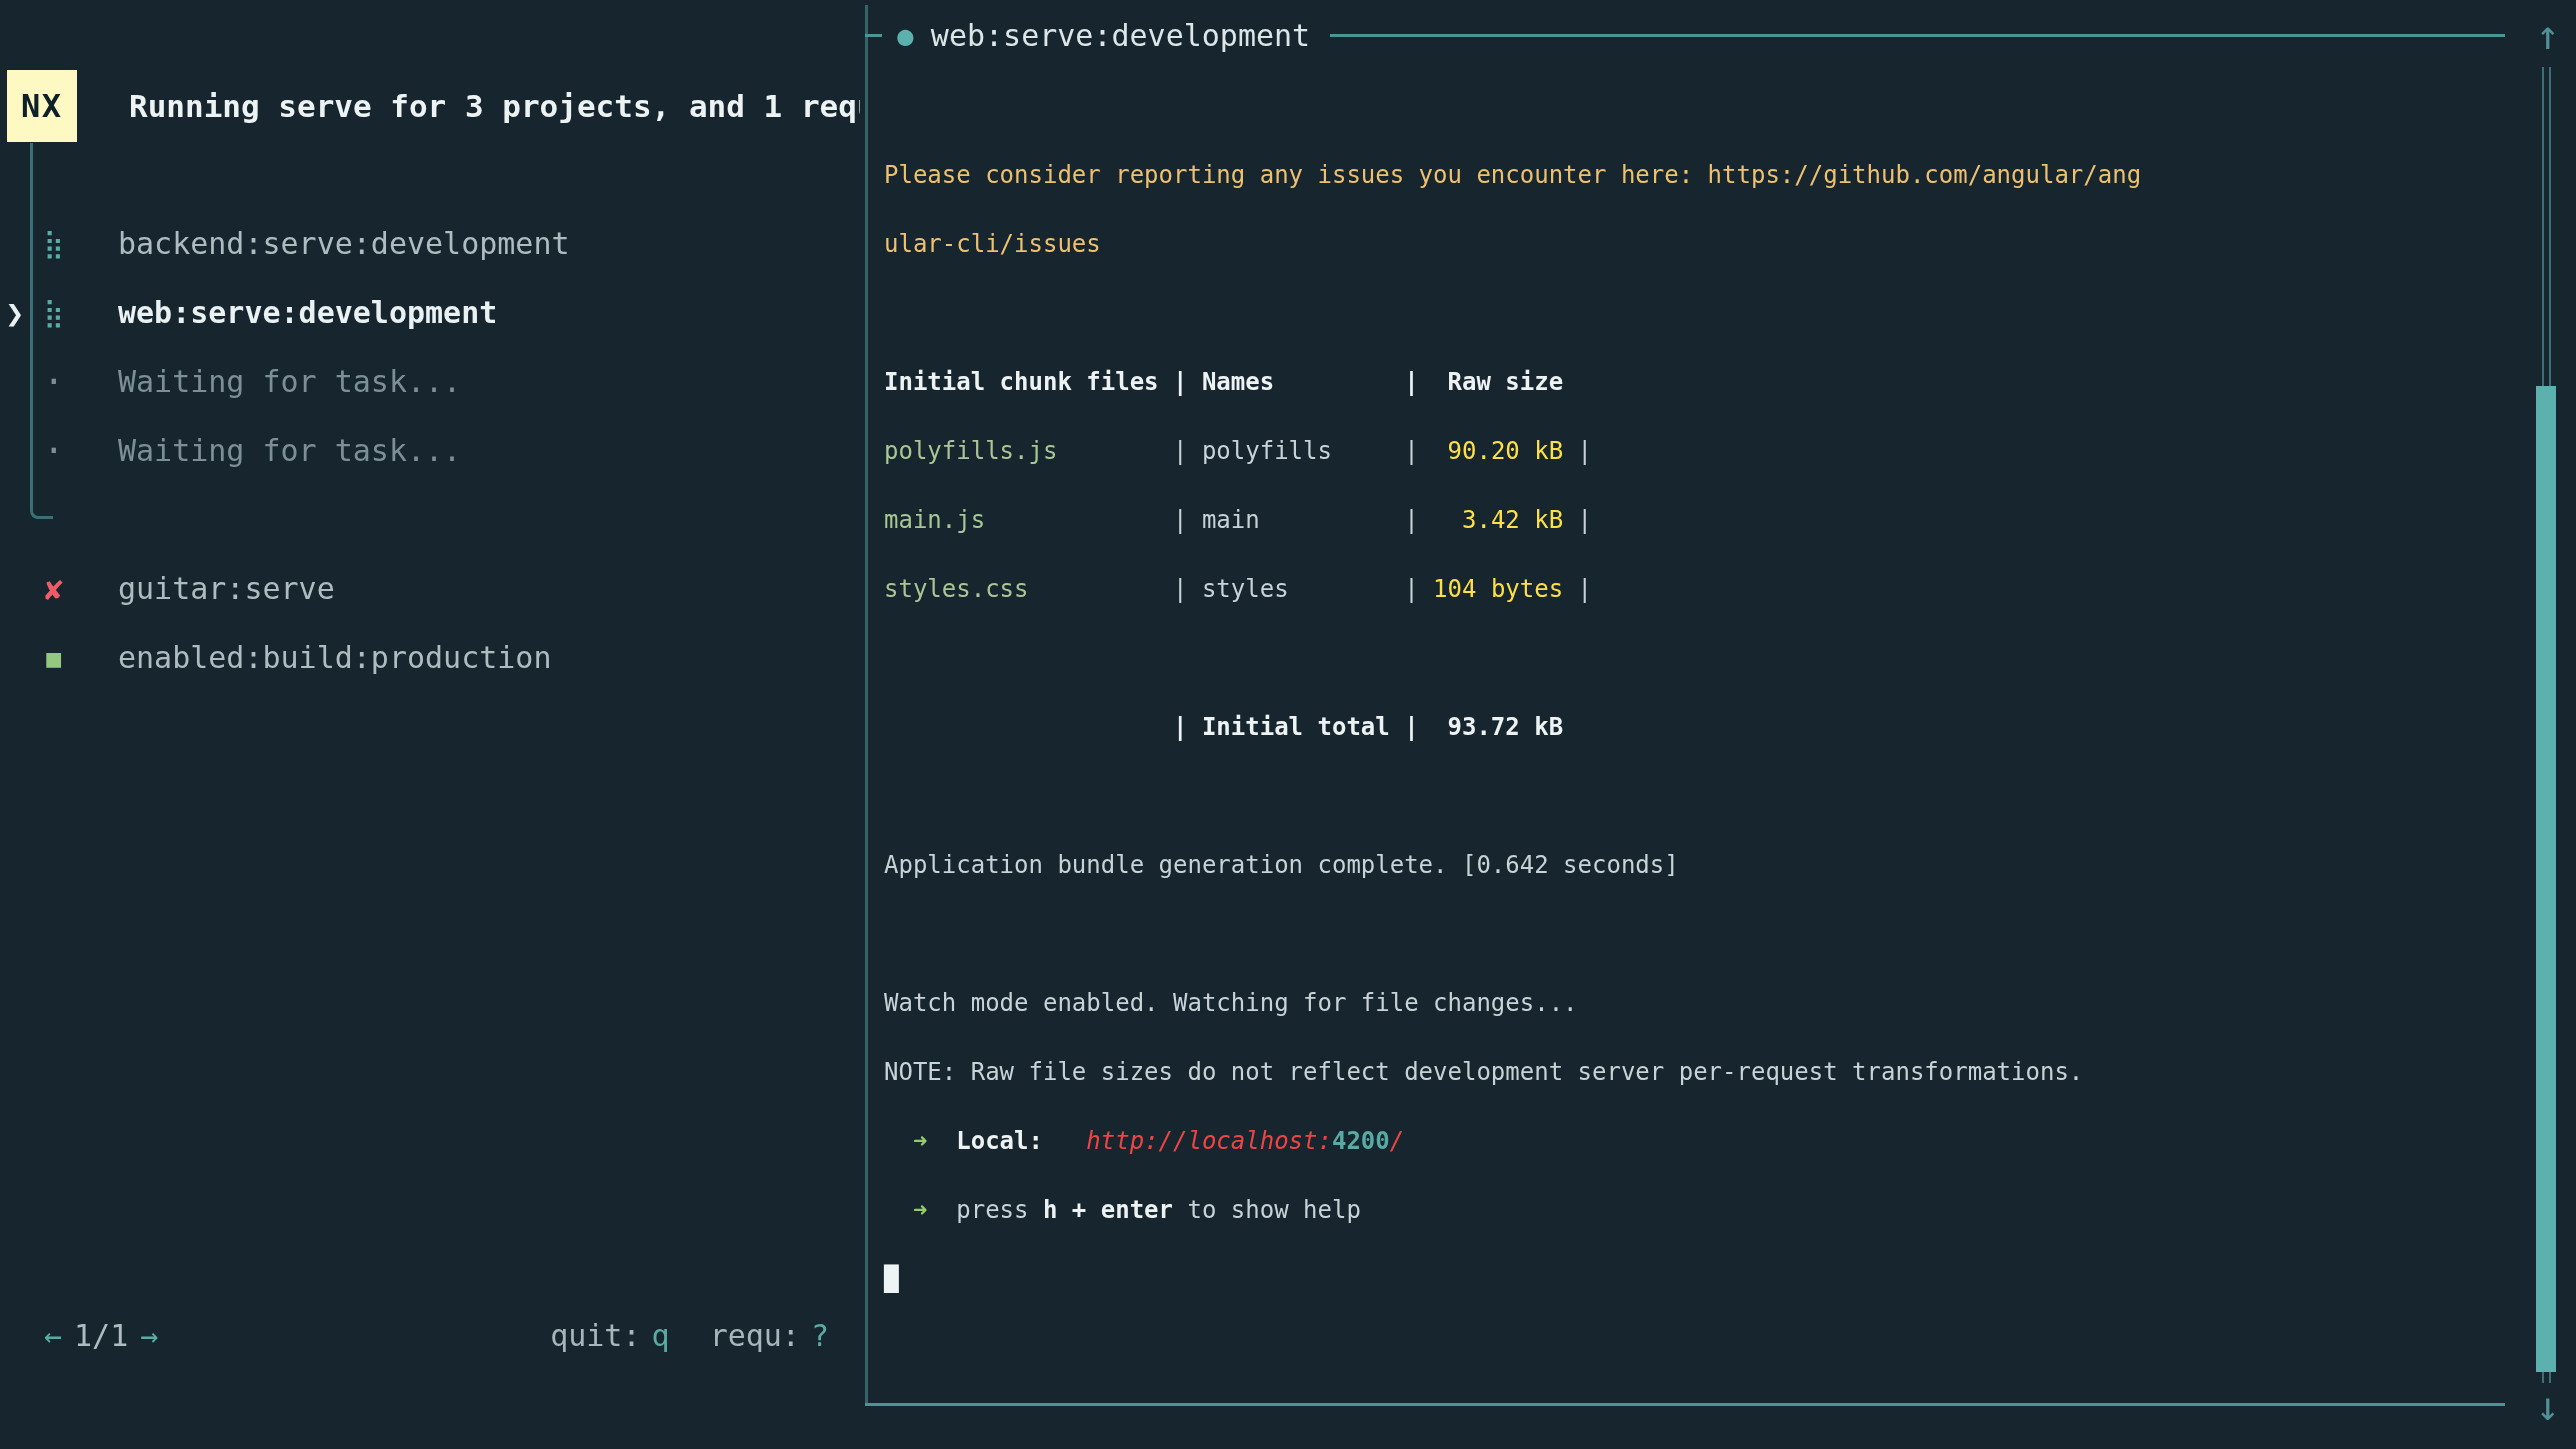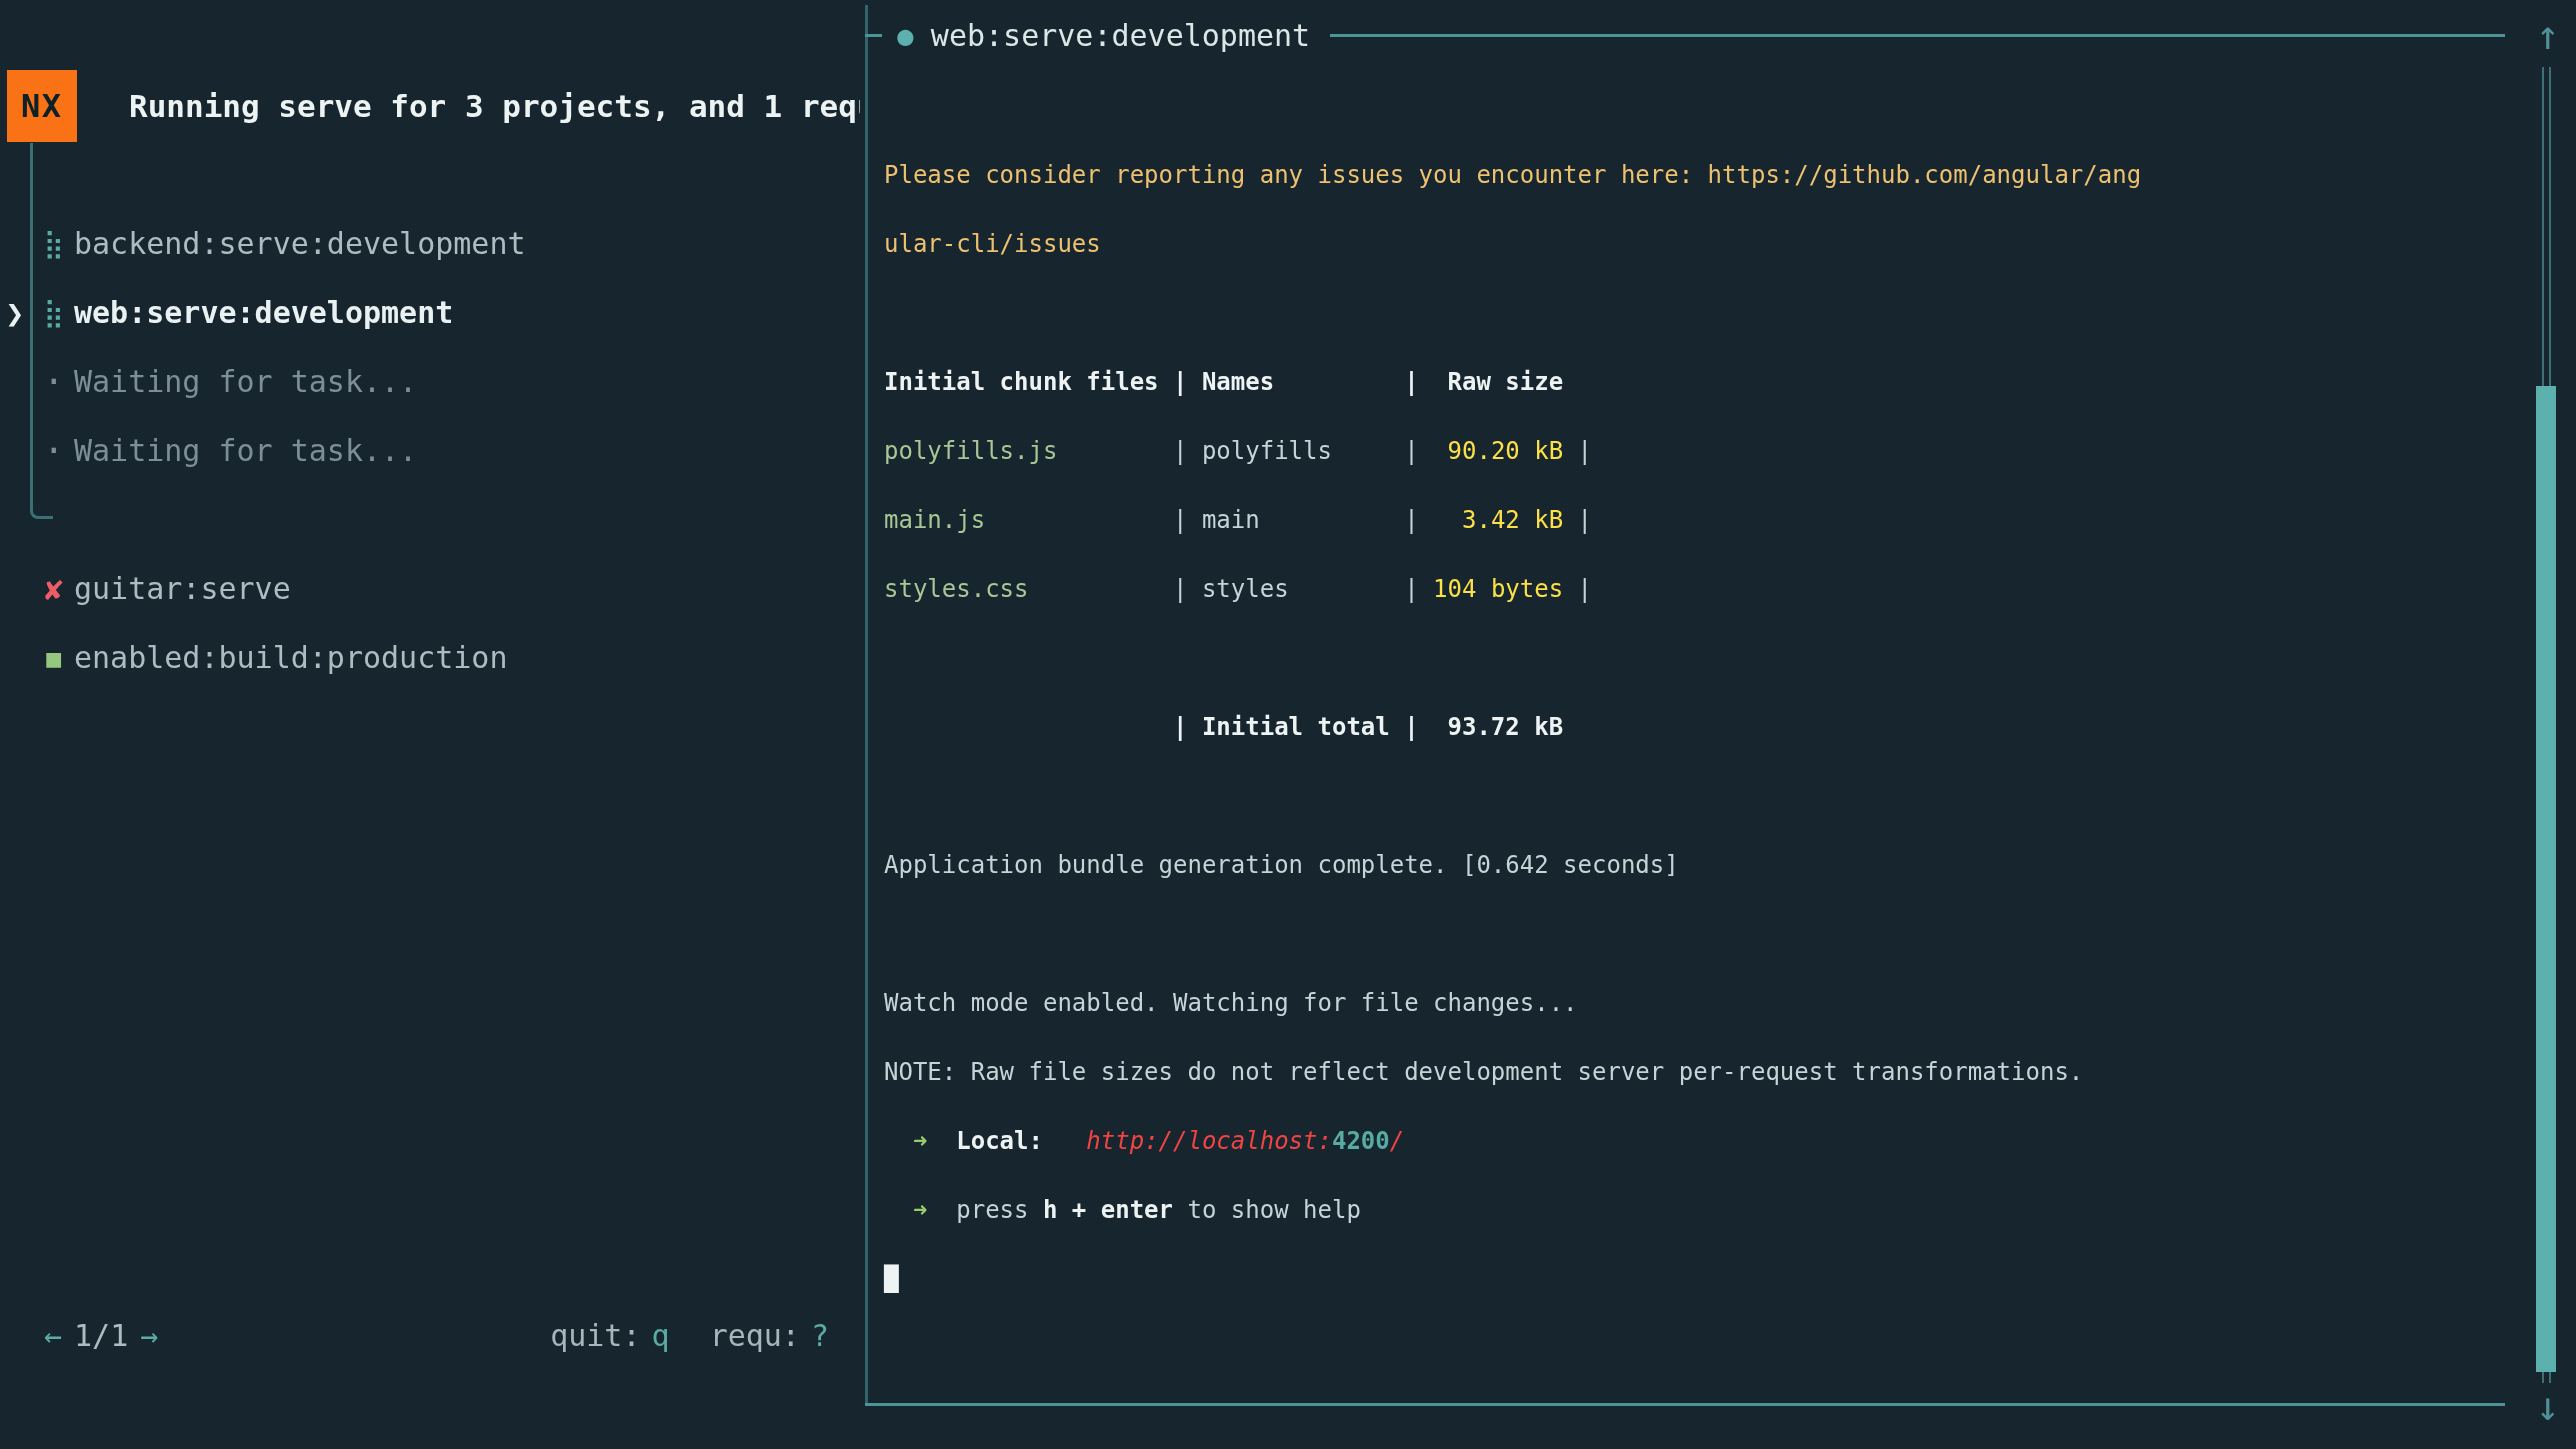--- a/index.html
+++ b/index.html
@@ -6,21 +6,21 @@
   .screen{
     position:relative;width:2576px;height:1449px;overflow:hidden;
     background:#16252e;
     font-family:"DejaVu Sans Mono","Liberation Mono",monospace;
     font-size:30px;color:#c7d3d6;
   }
   
   .sidebar{position:absolute;left:0;top:0;width:865px;height:1449px;}
   .nx-badge{
     position:absolute;left:6.7px;top:70px;width:70px;height:72px;
-    background:#f97316;color:#0e2128;font-weight:bold;font-size:32px;
+    background:#fef9c3;color:#0e2128;font-weight:bold;font-size:32px;
     display:flex;align-items:center;justify-content:center;letter-spacing:1.3px;
   }
   .sidebar-title{
     position:absolute;left:129px;top:70px;height:72px;line-height:72px;
     width:731px;overflow:hidden;white-space:pre;
     color:#edf3f3;font-weight:bold;font-size:31px;
   }
   .tree-guide{
     position:absolute;left:30px;top:143px;width:20px;height:373px;
     border-left:3.4px solid #3a6f74;border-bottom:3.4px solid #3a6f74;
@@ -31,21 +31,21 @@
   .task-row{position:relative;height:69px;display:flex;align-items:center;}
   .chevron{
     position:absolute;left:5.4px;width:34px;text-align:left;
     color:#e9f1f2;font-weight:bold;font-size:31px;
   }
   .task-icon{position:absolute;left:39px;width:29.5px;text-align:center;font-size:30px;}
   .task-icon.running{color:#5aaba4;font-size:28px;}
   .task-icon.waiting{color:#7c8f96;font-size:35px;}
   .task-icon.failed{color:#ee5d67;font-weight:bold;font-size:31px;}
   .task-icon.success{color:#93c87e;font-size:38px;line-height:69px;}
-  .task-label{margin-left:74px;color:#aebcc0;white-space:pre;text-align:center;}
+  .task-label{margin-left:118px;color:#aebcc0;white-space:pre;text-align:center;}
   .task-row.selected .task-label{color:#e9f1f2;font-weight:bold;}
   .task-row.waiting .task-label{color:#7c8f96;}
   .bottom-bar{
     position:absolute;left:44px;top:1301px;height:68px;width:785px;
     display:flex;align-items:center;justify-content:space-between;
   }
   .pagination{display:flex;align-items:center;gap:12px;color:#aebcc0;}
   .pg-arrow{color:#5aaba4;}
   .shortcuts{display:flex;align-items:center;gap:11px;color:#a7b6ba;white-space:pre;}
   .sc-key{color:#5aaba4;}

